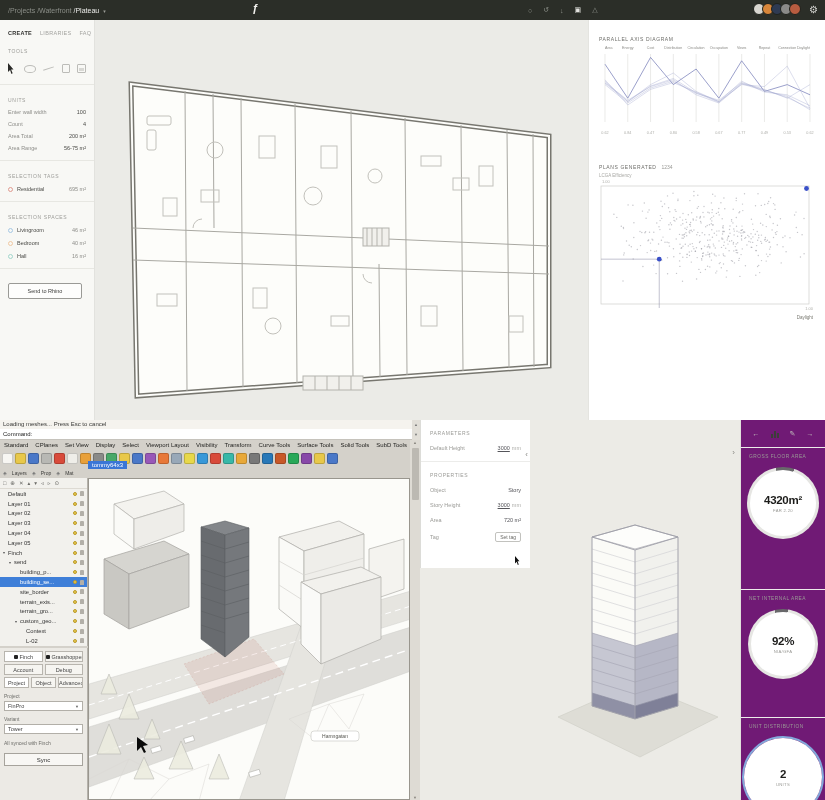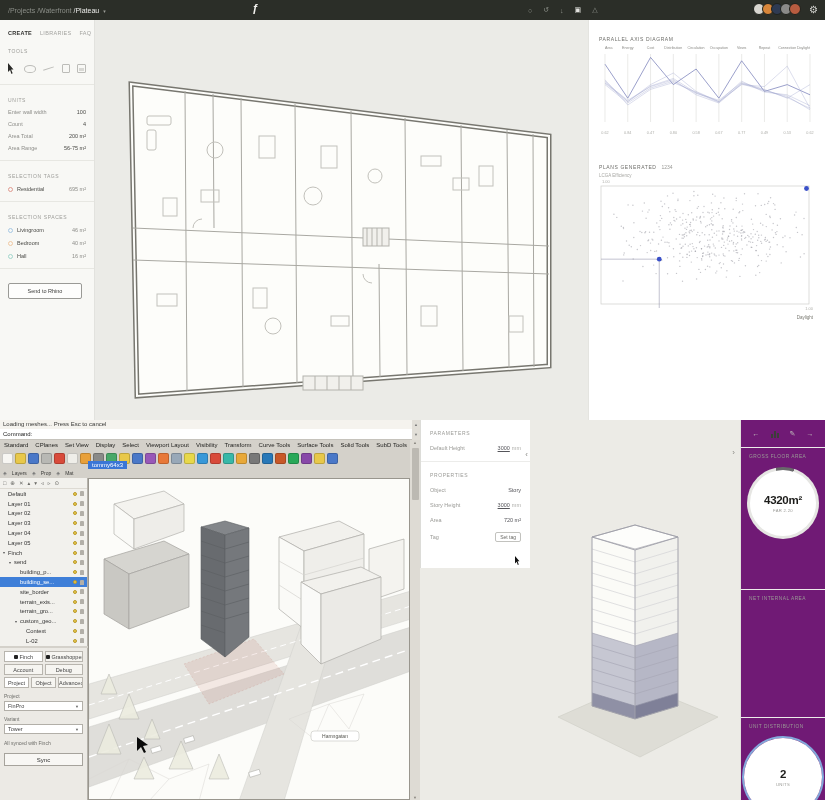--- a/index.html
+++ b/index.html
@@ -1101,20 +1101,28 @@
         <div class="ring" id="ring1">
           <div class="hole">
             <span class="val">4320m²</span>
             <span class="sub">FAR 2.20</span>
           </div>
         </div>
       </div>
     </div>
     <div class="stat-card" style="height:128px">
       <div class="stat-title">NET INTERNAL AREA</div>
+      <div class="ringwrap">
+        <div class="ring" id="ring2">
+          <div class="hole">
+            <span class="val">92%</span>
+            <span class="sub">NIA/GFA</span>
+          </div>
+        </div>
+      </div>
     </div>
     <div class="stat-card" style="height:110px;border-bottom:none">
       <div class="stat-title">UNIT DISTRIBUTION</div>
       <div class="ringwrap">
         <div class="ring" id="ring3">
           <div class="hole">
             <span class="val">2</span>
             <span class="sub">UNITS</span>
           </div>
         </div>

